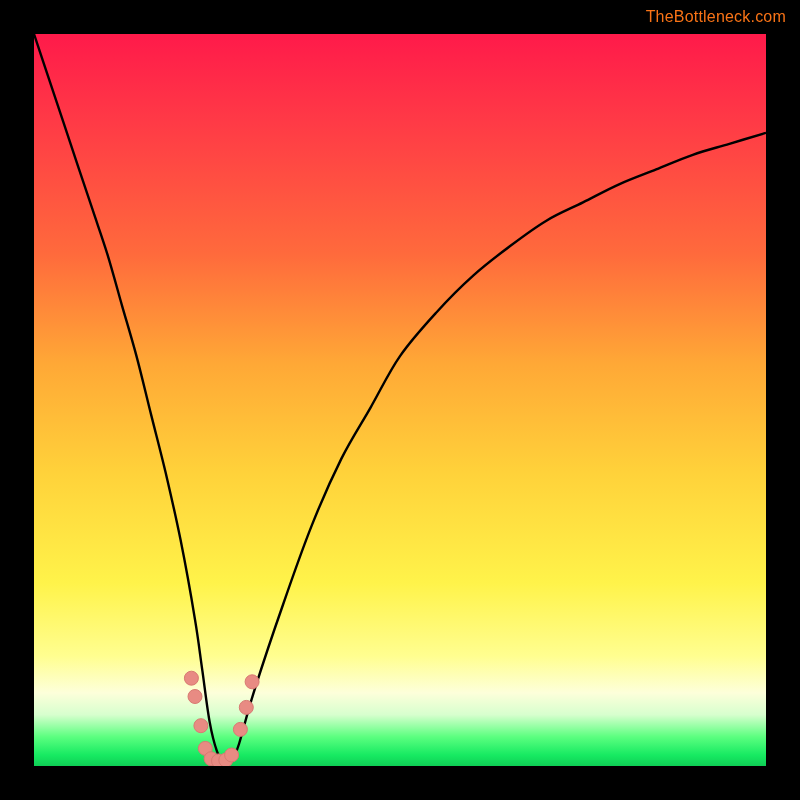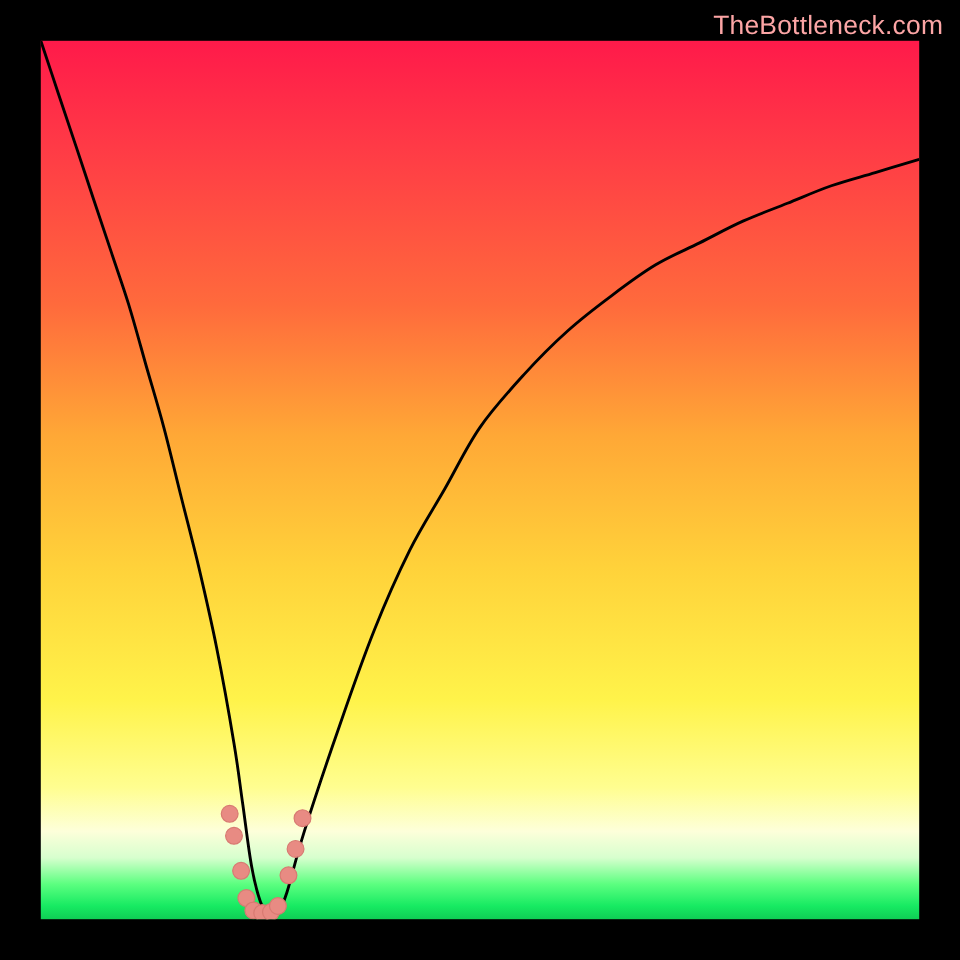--- a/index.html
+++ b/index.html
@@ -39,22 +39,22 @@
       #d7ffce 93%,
       #5cff80 96%,
       #17ea62 98.5%,
       #0fce55 100%
     );
   }
   .watermark {
     position: absolute;
     top: 8px;
     right: 14px;
-    color: #fca5a5;
-    font-size: 22px;
+    color: #f97316;
+    font-size: 16px;
     letter-spacing: 0.2px;
     font-weight: 400;
   }
   svg.curve {
     position: absolute;
     left: 0;
     top: 0;
   }
 </style>
 </head>

